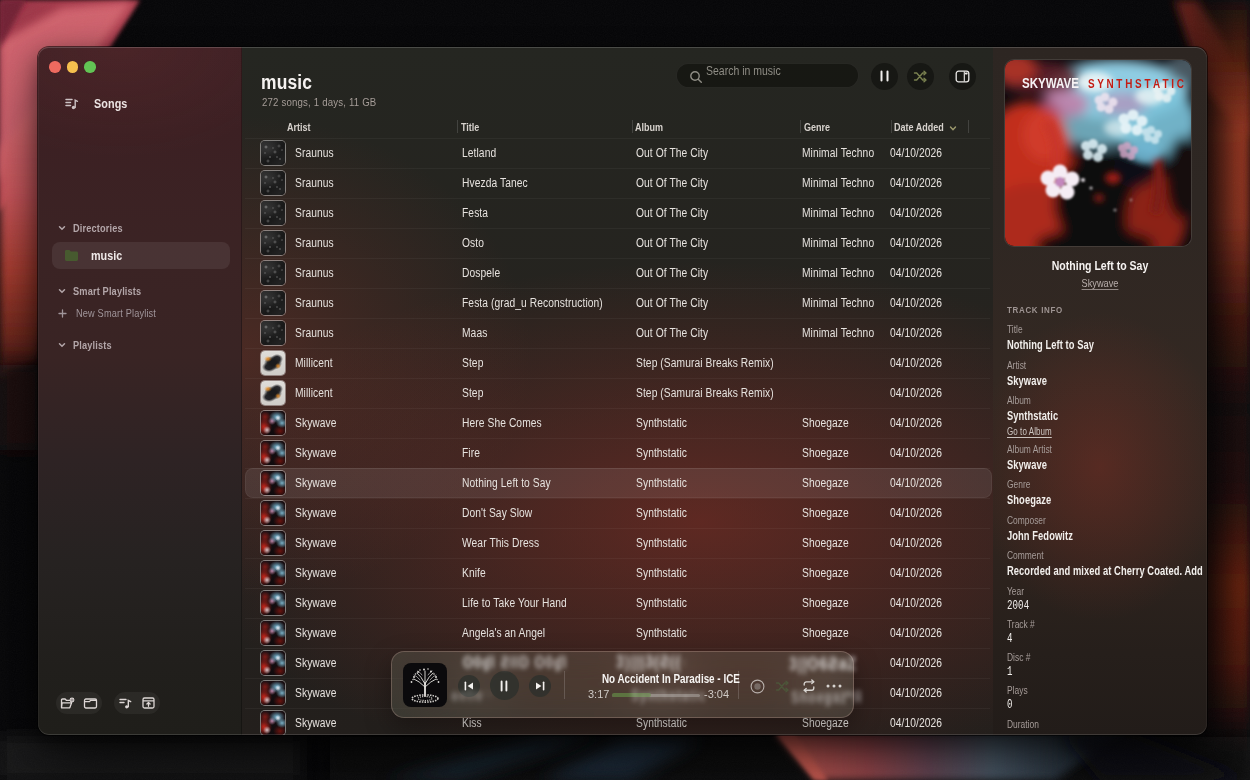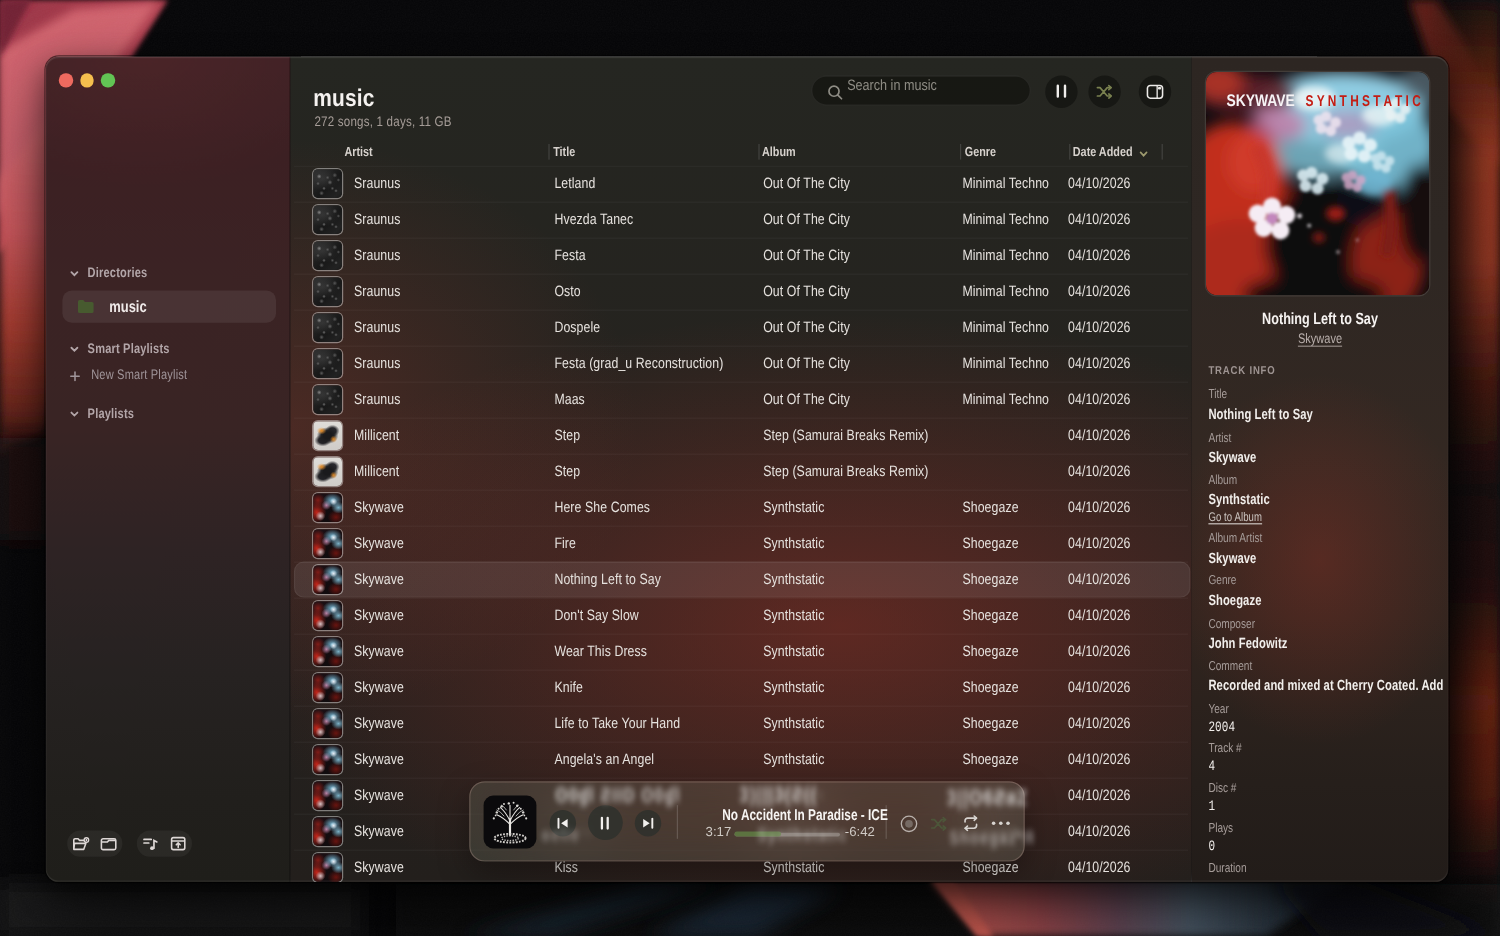--- a/index.html
+++ b/index.html
@@ -209,20 +209,28 @@
     <polygon points="1060,732 1130,732 1250,780 1100,780" fill="#0d1118" opacity="0.85" filter="url(#b8)"></polygon>
     <rect x="0" y="736" width="300" height="44" fill="#1a1a1d" opacity="0.85" filter="url(#b8)"></rect>
     <rect width="1250" height="780" filter="url(#grain)" opacity="0.045"></rect>
   </svg>
   <div id="window">
     <div id="sidebar">
       <div class="tl" style="left:11px; background:#ee6a5f;"></div>
       <div class="tl" style="left:28.5px; background:#f5bf4e;"></div>
       <div class="tl" style="left:46px; background:#62c454;"></div>
 
+      <div class="nav-item" style="top:42px;">
+        <svg width="17" height="17" viewBox="0 0 17 17" fill="none" stroke="#cdc2c4" stroke-width="1.5" stroke-linecap="round">
+          <path d="M3 4.5 H9 M3 7.5 H7.5 M3 10.5 H7.5"></path>
+          <circle cx="10.5" cy="12.5" r="1.7" fill="#cdc2c4" stroke="none"></circle>
+          <path d="M12.2 12.5 V5.2 l2.3 1.1" stroke-width="1.4"></path>
+        </svg>
+        <span class="lbl">Songs</span>
+      </div>
 
       <div class="sec-head" style="top:175px;">
         <svg width="10" height="10" viewBox="0 0 10 10" fill="none" stroke="#b3a6a9" stroke-width="1.5" stroke-linecap="round">
             <path d="M2.5 3.8 L5 6.3 L7.5 3.8"></path>
           </svg>
         <span class="lbl">Directories</span>
       </div>
       <div id="dir-music">
         <svg style="margin-left:12px" width="15" height="13" viewBox="0 0 15 13">
           <path d="M1 2.5 a1.4 1.4 0 0 1 1.4-1.4 h3l1.4 1.5 h5.8 a1.4 1.4 0 0 1 1.4 1.4 v6.5 a1.4 1.4 0 0 1-1.4 1.4 h-10.2 a1.4 1.4 0 0 1-1.4-1.4 z" fill="#475a2f"></path>
@@ -538,21 +546,21 @@
         </div>
         <div class="pcirc" style="left:138px; top:23.5px; width:22px; height:22px;">
           <svg width="12" height="10" viewBox="0 0 12 10">
               <path d="M9.6 1.2 v7.6" stroke="#f2f0ee" stroke-width="1.6" stroke-linecap="round"></path>
               <path d="M2 1.4 L7.4 5 L2 8.6 z" fill="#f2f0ee"></path>
             </svg>
         </div>
         <div class="pdiv" style="left:173px;"></div>
         <div style="position:absolute; left:196px; top:20px; width:124px; text-align:center; font-size:13px; font-weight:700; color:#f7f5f3; white-space:nowrap; transform:scaleX(0.76);">No Accident In Paradise - ICE</div>
         <div style="position:absolute; left:197px; top:37px; font-size:11px; color:#cfcac5;">3:17</div>
-        <div style="position:absolute; left:313px; top:37px; font-size:11px; color:#cfcac5;">-6:42</div>
+        <div style="position:absolute; left:313px; top:37px; font-size:11px; color:#cfcac5;">-3:04</div>
         <div style="position:absolute; left:221px; top:42.5px; width:88px; height:3px; border-radius:2px; background:rgba(200,200,195,0.35);"></div>
         <div style="position:absolute; left:221px; top:42px; width:39px; height:4px; border-radius:2px; background:#5c7340;"></div>
         <div class="pdiv" style="left:347px;"></div>
         <svg style="position:absolute; left:358px; top:27px;" width="17" height="17" viewBox="0 0 17 17" fill="none">
           <circle cx="8.5" cy="8.5" r="6.4" stroke="#c4beb9" stroke-width="1.1" opacity="0.9"></circle>
           <circle cx="8.5" cy="8.5" r="3.2" fill="#a29c97" opacity="0.5"></circle>
         </svg>
         <svg style="position:absolute; left:384px; top:29px;" width="15" height="13" viewBox="0 0 15 13" fill="none" stroke="#4c663e" stroke-width="1.4" stroke-linecap="round" stroke-linejoin="round" opacity="0.62">
           <path d="M1.5 3 h2.2 l6 7 h2.6 M1.5 10 h2.2 l6-7 h2.6"></path>
           <path d="M11 1.3 l2 1.7 -2 1.7 M11 8.3 l2 1.7 -2 1.7"></path>

